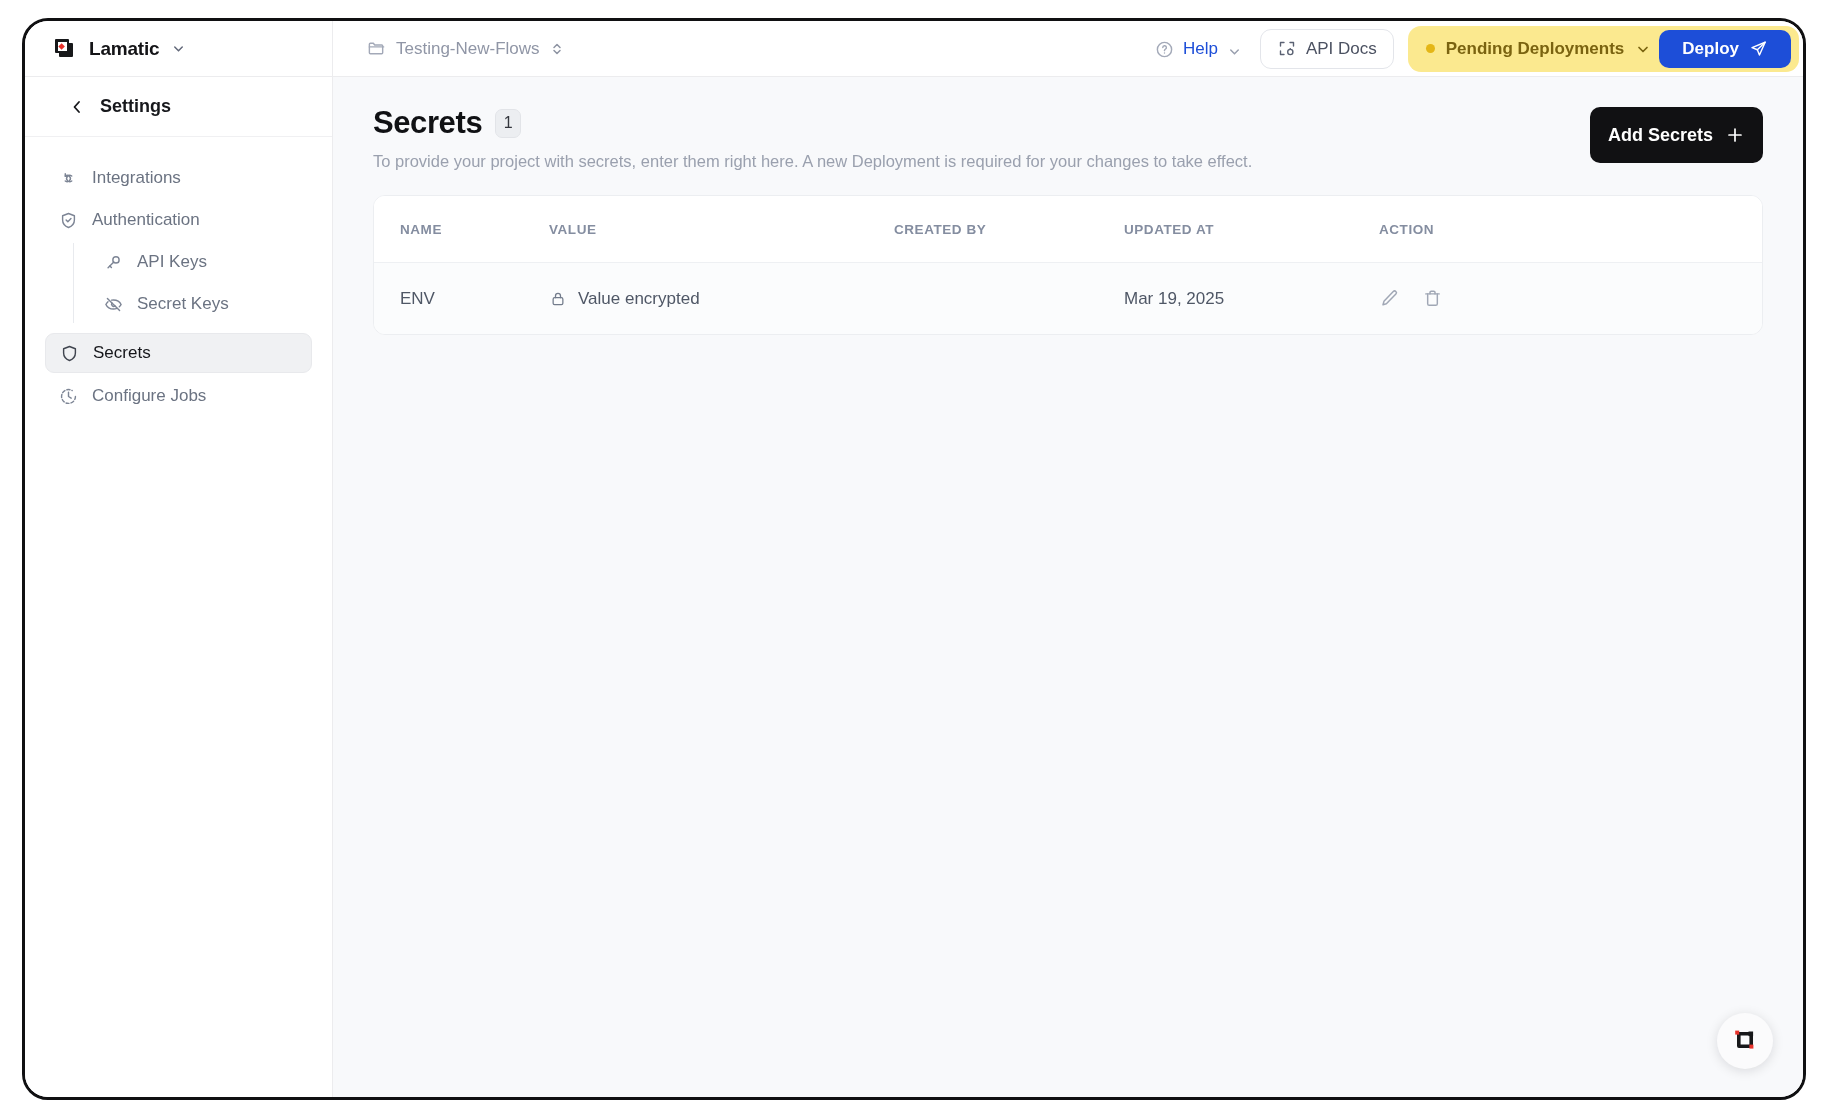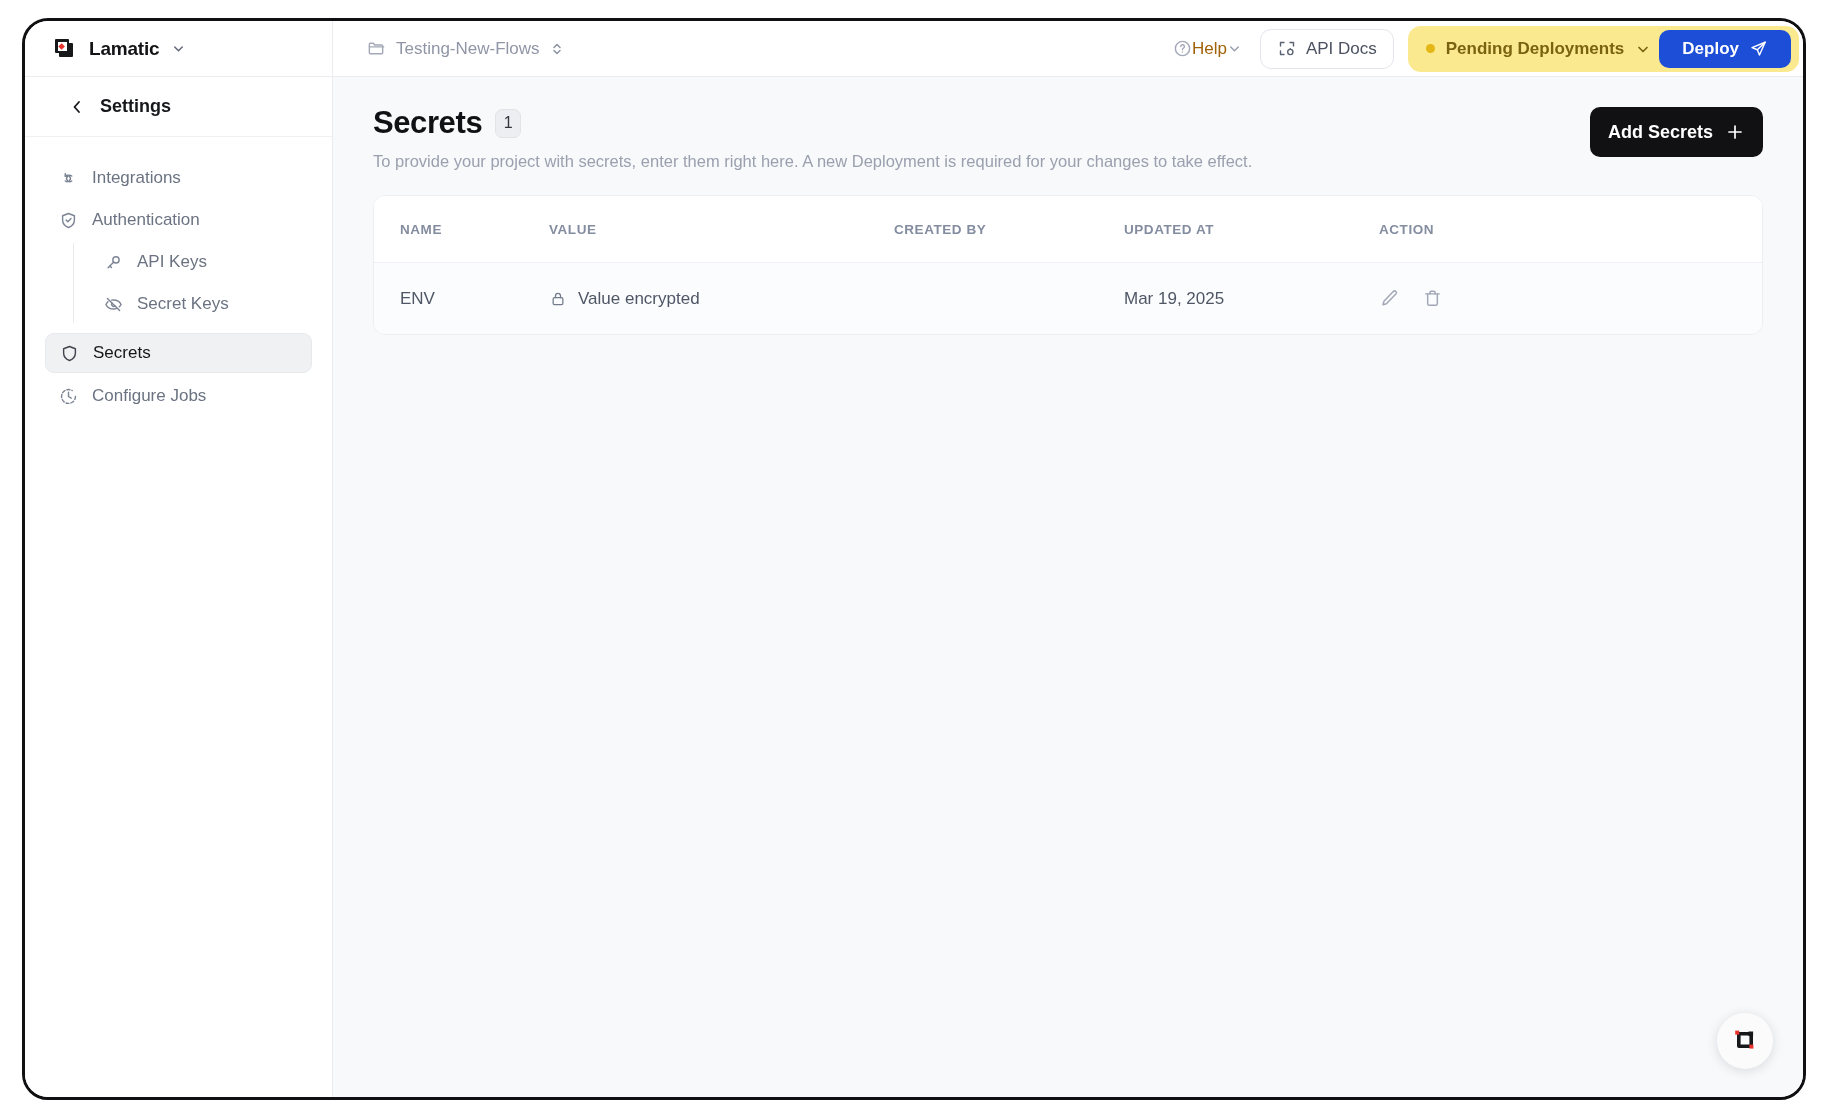--- a/index.html
+++ b/index.html
@@ -80,22 +80,23 @@
     margin-left: auto;
     display: flex;
     align-items: center;
     gap: 14px;
     padding-right: 6px;
     height: 100%;
   }
 
   .help-btn {
     display: flex;
-    align-items: center;
-    color: #a16207;
+    align-items: flex-end;
+    gap: 9px;
+    color: #1d4ed8;
     font-size: 17px;
     cursor: pointer;
     padding: 6px 4px;
   }
 
   .apidocs-btn {
     display: flex;
     align-items: center;
     gap: 9px;
     color: #4b5161;
@@ -258,21 +259,21 @@
     display: flex;
     align-items: center;
     gap: 12px;
     background: #111113;
     color: #fff;
     font-size: 18px;
     font-weight: 700;
     border: none;
     border-radius: 10px;
     padding: 6px 18px;
-    height: 50px;
+    height: 56px;
     cursor: pointer;
     font-family: inherit;
     margin-top: 2px;
   }
 
   
   .table-card {
     margin: 24px 40px 0 40px;
     background: #ffffff;
     border: 1px solid #eceef1;

